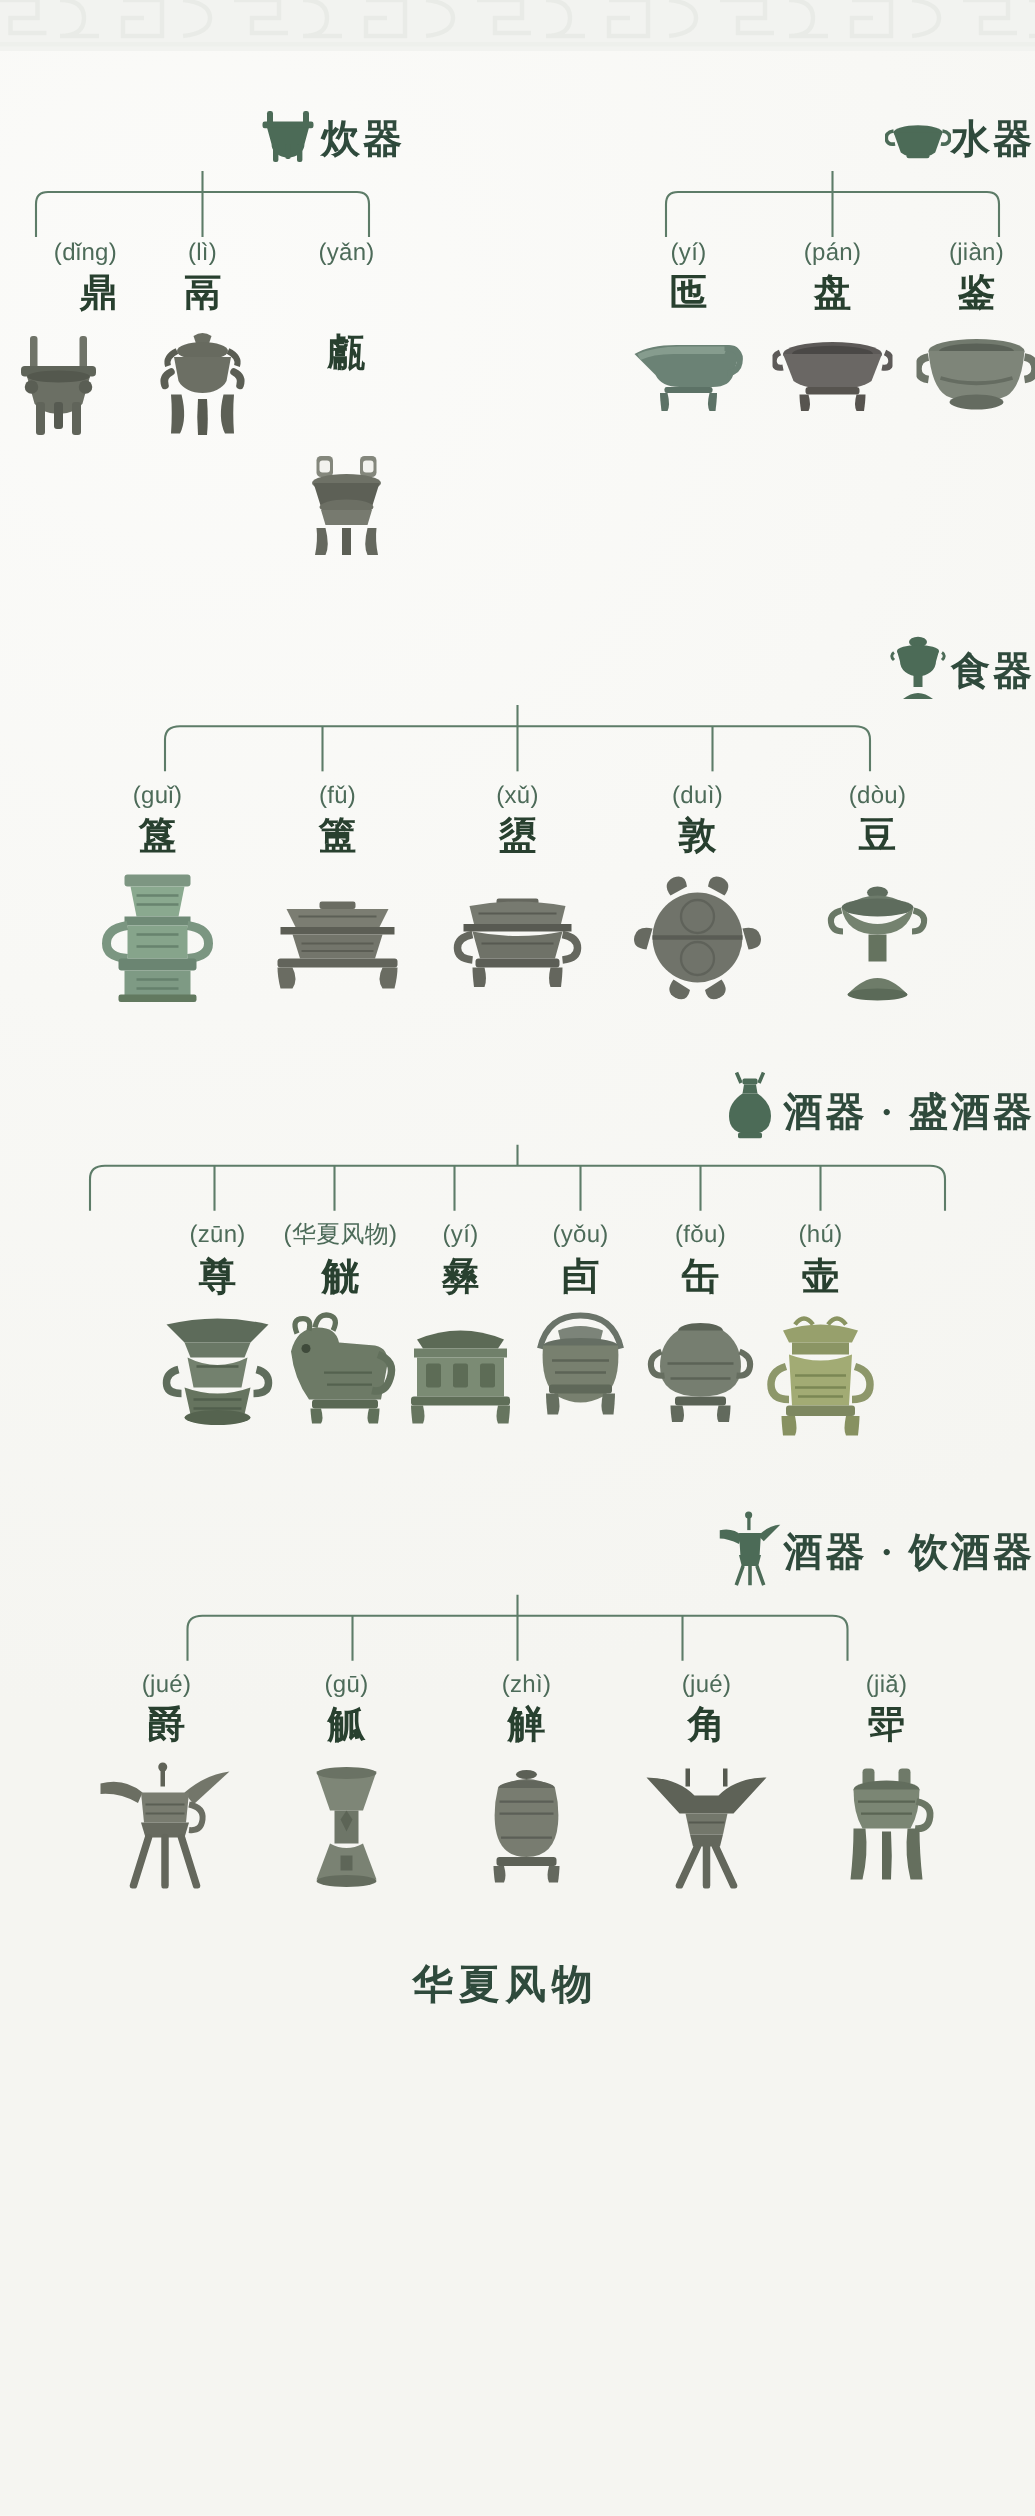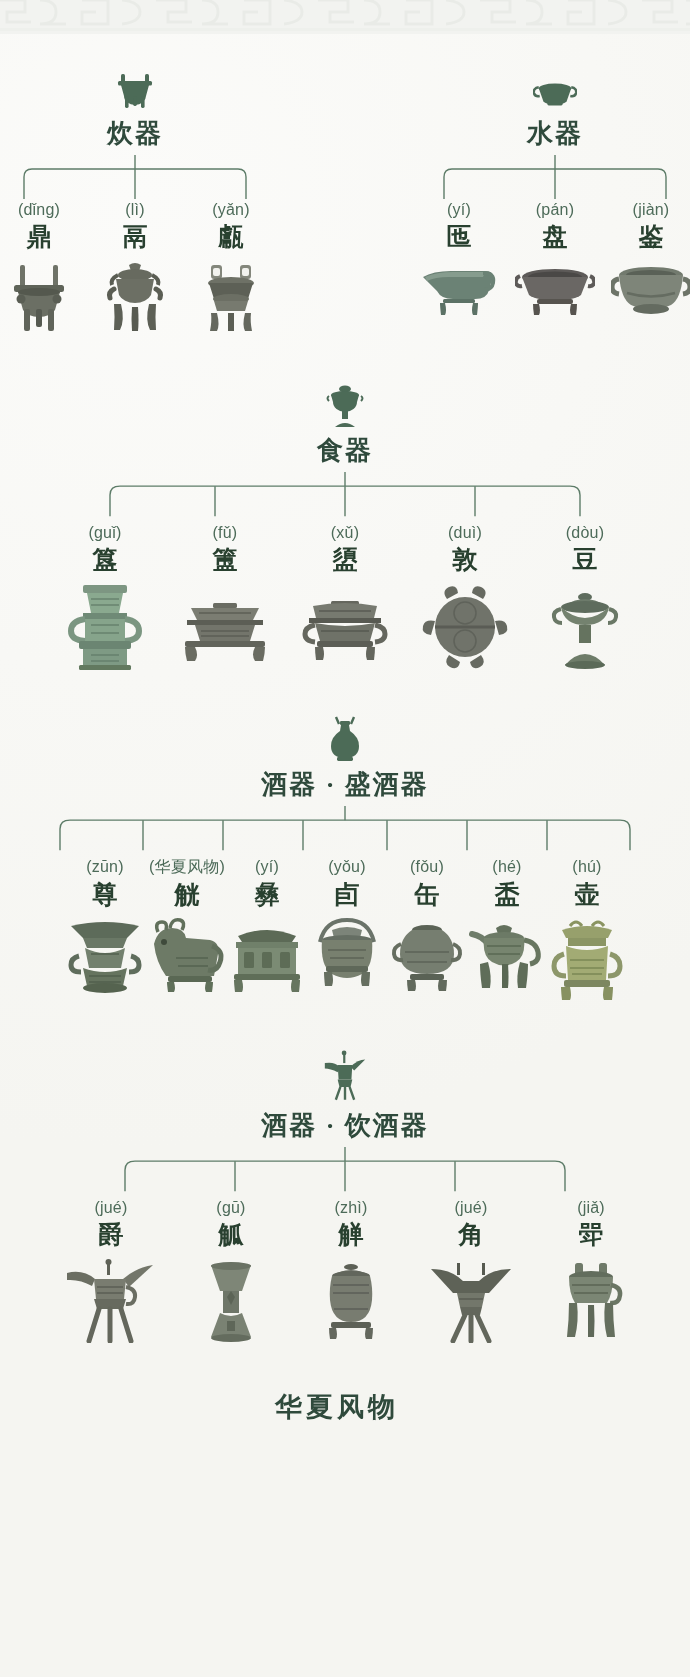--- a/index.html
+++ b/index.html
@@ -33,22 +33,23 @@
     position:absolute;
     top:-6px;left:-10px;
     width:720px;height:46px;
     opacity:.55;
   }
 
   
   .group{position:relative;}
   .group-head{
     display:flex;
-    flex-direction:column;
+    flex-direction:row;
     align-items:center;
+    justify-content:flex-end;
   }
   .head-icon{
     width:44px;height:42px;
     display:flex;align-items:flex-end;justify-content:center;
   }
   .head-icon svg{display:block;}
   .group-title{
     font-family:"Liberation Serif","DejaVu Serif",serif;
     font-weight:bold;
     font-size:26px;
@@ -173,21 +174,21 @@
         <svg viewBox="0 0 270 46" preserveAspectRatio="none">
           <g fill="none" stroke="#5d7c68" stroke-width="1.4">
             <path d="M135 0 v14"></path>
             <path d="M24 44 v-22 q0-8 8-8 h206 q8 0 8 8 v22"></path>
             <path d="M135 14 v30"></path>
           </g>
         </svg>
       </div>
 
       <div class="row" style="gap:18px;">
-        <div class="item" style="width:78px;">
+        <div class="item" style="width:78px;align-items:flex-end;">
           <span class="pinyin">(dǐng)</span>
           <span class="hanzi">鼎</span>
           <span class="photo">
             <svg width="78" height="78" viewBox="0 0 78 78">
               <g fill="#6f7368">
                 <rect x="20" y="6" width="5" height="22" rx="2"></rect>
                 <rect x="53" y="6" width="5" height="22" rx="2"></rect>
                 <rect x="14" y="26" width="50" height="7" rx="2.5" fill="#5f6459"></rect>
                 <path d="M18 33 h42 l-5 18 a18 13 0 0 1 -32 0 z" fill="#6b6f64"></path>
                 <ellipse cx="39" cy="33" rx="21" ry="4" fill="#54584e"></ellipse>
@@ -212,21 +213,21 @@
                 <path d="M20 20 h38 l-3 16 a17 12 0 0 1 -32 0 z" fill="#6c6f64"></path>
                 <path d="M18 30 q-6 3 -4 9" stroke="#5b5e54" stroke-width="5" fill="none" stroke-linecap="round"></path>
                 <path d="M60 30 q6 3 4 9" stroke="#5b5e54" stroke-width="5" fill="none" stroke-linecap="round"></path>
                 <path d="M25 45 q4 16 -1 26 h-6 q1-14 0-26 z" fill="#5d6056"></path>
                 <path d="M53 45 q-4 16 1 26 h6 q-1-14 0-26 z" fill="#5d6056"></path>
                 <path d="M36 48 h6 q1 14 0 24 h-6 q-1-12 0-24 z" fill="#585b51"></path>
               </g>
             </svg>
           </span>
         </div>
-        <div class="item" style="width:78px;">
+        <div class="item" style="width:78px;gap:40px;">
           <span class="pinyin">(yǎn)</span>
           <span class="hanzi">甗</span>
           <span class="photo">
             <svg width="78" height="78" viewBox="0 0 78 78">
               <g fill="#84877c">
                 <rect x="19" y="6" width="11" height="14" rx="3"></rect>
                 <rect x="48" y="6" width="11" height="14" rx="3"></rect>
                 <rect x="21" y="9" width="7" height="8" rx="2" fill="#f2f2ee"></rect>
                 <rect x="50" y="9" width="7" height="8" rx="2" fill="#f2f2ee"></rect>
                 <ellipse cx="39" cy="24" rx="23" ry="6" fill="#6e7166"></ellipse>
@@ -602,41 +603,20 @@
               <path d="M27 64 q2 7 0 11 h-7 q-1-7 -1-11 z" fill="#626a5d"></path>
               <path d="M51 64 q-2 7 0 11 h7 q1-7 1-11 z" fill="#626a5d"></path>
               <g stroke="#555d50" stroke-width="1.6" fill="none" opacity=".8">
                 <path d="M17 36 h44 M19 46 h40"></path>
               </g>
             </g>
           </svg>
         </span>
       </div>
 
-      <div class="item" style="width:80px;">
-        <span class="pinyin">(hé)</span>
-        <span class="hanzi">盉</span>
-        <span class="photo">
-          <svg width="78" height="78" viewBox="0 0 78 78">
-            <g>
-              <path d="M4 18 q10 2 16 10" fill="none" stroke="#6f7d6a" stroke-width="6" stroke-linecap="round"></path>
-              <path d="M28 12 q8-6 16 0 l-2 6 h-12 z" fill="#63715d"></path>
-              <ellipse cx="36" cy="22" rx="20" ry="6" fill="#6c7a66"></ellipse>
-              <path d="M16 22 q-2 18 8 24 q12 7 24 0 q10-6 8-24 z" fill="#77856f"></path>
-              <path d="M56 24 q12 2 14 12 q2 10 -8 12" fill="none" stroke="#687660" stroke-width="5"></path>
-              <path d="M20 46 q4 14 2 26 h-8 q-2-14 -2-24 z" fill="#5f6d59"></path>
-              <path d="M52 46 q-4 14 -2 26 h8 q2-14 2-24 z" fill="#5f6d59"></path>
-              <path d="M34 48 h6 q1 14 0 24 h-6 z" fill="#5a6854"></path>
-              <g stroke="#51604c" stroke-width="1.5" fill="none" opacity=".8">
-                <path d="M19 30 h34 M20 38 h32"></path>
-              </g>
-            </g>
-          </svg>
-        </span>
-      </div>
 
       <div class="item" style="width:80px;">
         <span class="pinyin">(hú)</span>
         <span class="hanzi">壶</span>
         <span class="photo">
           <svg width="78" height="86" viewBox="0 0 78 86">
             <g>
               <path d="M22 10 q6-8 12 0 M44 10 q6-8 12 0" fill="none" stroke="#8a9461" stroke-width="3"></path>
               <path d="M14 14 q25-8 50 0 l-4 8 h-42 z" fill="#97a06c"></path>
               <rect x="20" y="22" width="38" height="8" fill="#8b9564"></rect>

